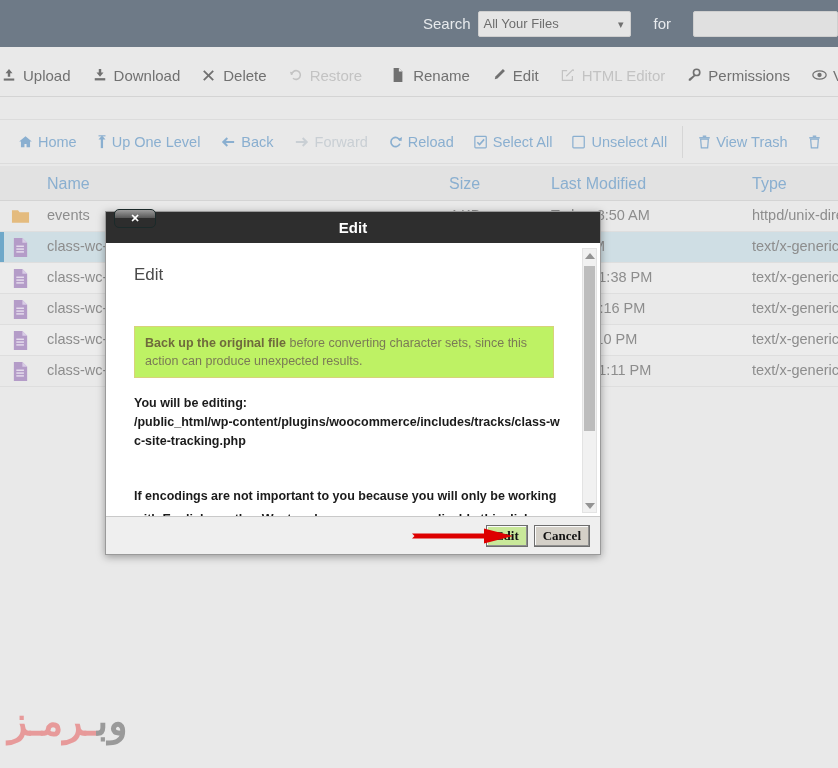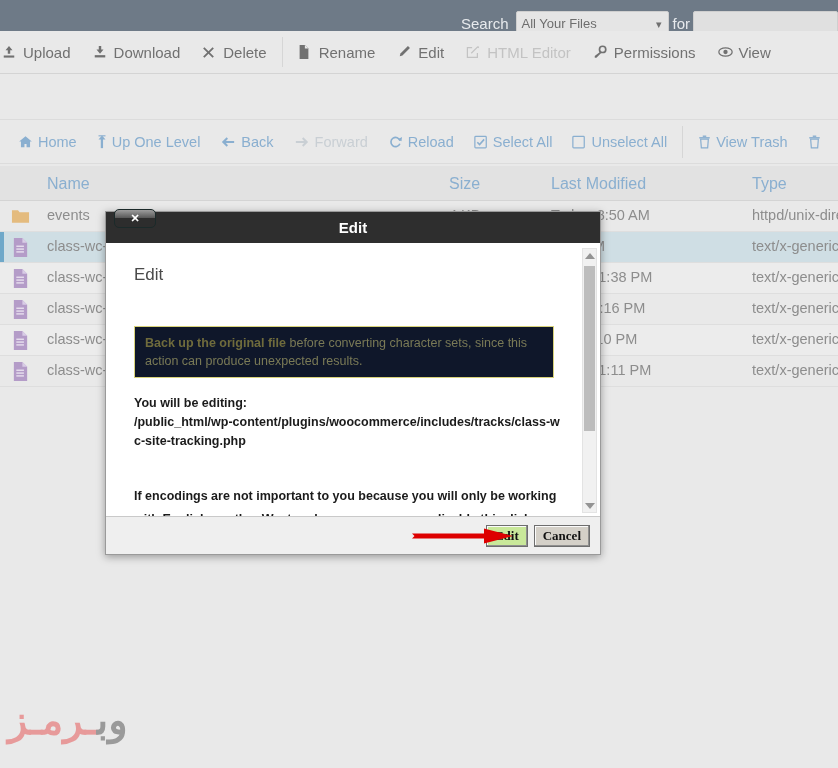--- a/index.html
+++ b/index.html
@@ -30,31 +30,31 @@
     font-family: "Liberation Sans", sans-serif;
     padding: 0 4px;
     -webkit-appearance: none; appearance: none;
     position: relative;
   }
   .select-wrap { position: relative; display: inline-block; }
   .select-wrap .chev {
     position: absolute; right: 8px; top: 50%; transform: translateY(-50%);
     pointer-events: none; font-size: 11px; color: #707070;
   }
-  .for-label { color: #e7eaed; font-size: 15px; margin: 0 3px; }
+  .for-label { color: #e7eaed; font-size: 15px; margin: 0 22px; }
   .search-input {
     width: 145px; height: 26px;
     background: #e0e0e0; border: 1px solid #cfcfcf; border-radius: 2px;
     font-size: 13px; padding: 0 5px; color: #555;
     font-family: "Liberation Sans", sans-serif;
   }
 
   
   .actionbar {
-    position: absolute; left: 0; top: 31px; width: 838px; height: 43px;
+    position: absolute; left: 0; top: 54px; width: 838px; height: 43px;
     background: #e9e9e9;
     border-bottom: 1px solid #d4d4d4;
     display: flex; align-items: center;
     padding-left: 0px;
     white-space: nowrap;
   }
   .act {
     display: inline-flex; align-items: center; gap: 6px;
     font-size: 15px; color: #717171; padding: 0 11px; height: 43px;
     cursor: pointer; user-select: none;
@@ -118,21 +118,21 @@
   .c-mod  { left: 551px; }
   .c-type { left: 752px; }
 
   .ficon { width: 19px; height: 19px; display: block; }
 
   
   .watermark {
     position: absolute; left: 8px; bottom: 24px;
     font-size: 40px; font-weight: bold; direction: rtl;
     color: #9a9a9a; letter-spacing: -1px;
-    font-family: Liberation Serif, serif;
+    font-family: Liberation Sans, sans-serif;
     user-select: none;
   }
   .watermark .pink { color: #e79a9a; }
 
   
   .dialog {
     position: absolute; left: 105px; top: 211px;
     width: 496px; height: 344px;
     background: #fff;
     border: 1px solid #9a9a9a;
@@ -156,21 +156,21 @@
   .dlg-close span { color: #fff; font-size: 11px; font-weight: bold; line-height: 1; }
 
   .dlg-body {
     flex: 1 1 auto; position: relative; overflow: hidden;
     background: #fff; padding: 18px 22px 10px 28px;
   }
   .dlg-h {
     font-size: 17px; color: #4a4a4a; font-weight: normal; margin: 4px 0 14px 0;
   }
   .notice {
-    background: #0f172a; border: 1px solid #d8d27a;
+    background: #bef264; border: 1px solid #d8d27a;
     padding: 7px 10px; font-size: 12.5px; color: #7a7a56; line-height: 1.45;
     margin-right: 24px;
     margin-top: 41px;
   }
   .notice b { color: #6f6b3c; }
   .dlg-p {
     font-size: 12.5px; color: #1b1b1b; font-weight: bold;
     line-height: 1.5; margin-top: 16px; margin-right: 18px;
   }
   .dlg-p.spaced { margin-top: 34px; line-height: 1.85; }
@@ -268,20 +268,29 @@
 
     <div class="act">
       <span class="ic">
         <svg width="13" height="13" viewBox="0 0 16 16">
             <path fill="#717171" d="M3 1.4L1.4 3 6.4 8l-5 5L3 14.6 8 9.6l5 5L14.6 13 9.6 8l5-5L13 1.4 8 6.4z"></path>
           </svg>
       </span>
       <span>Delete</span>
     </div>
 
+    <div class="act disabled">
+      <span class="ic">
+        <svg width="14" height="14" viewBox="0 0 16 16">
+            <path fill="none" stroke="#c3c3c3" stroke-width="1.8" d="M3 8a5 5 0 1 1 1.6 3.7"></path>
+            <path fill="#c3c3c3" d="M1 4.2l4.6.6L2.3 8z"></path>
+          </svg>
+      </span>
+      <span>Restore</span>
+    </div>
 
     <div class="act-sep"></div>
 
     <div class="act">
       <span class="ic">
         <svg width="12" height="14" viewBox="0 0 12 16">
             <path fill="#717171" d="M1 0h6l4 4v12H1z"></path>
             <path fill="#e9e9e9" d="M7 0l4 4H7z"></path>
           </svg>
       </span>

